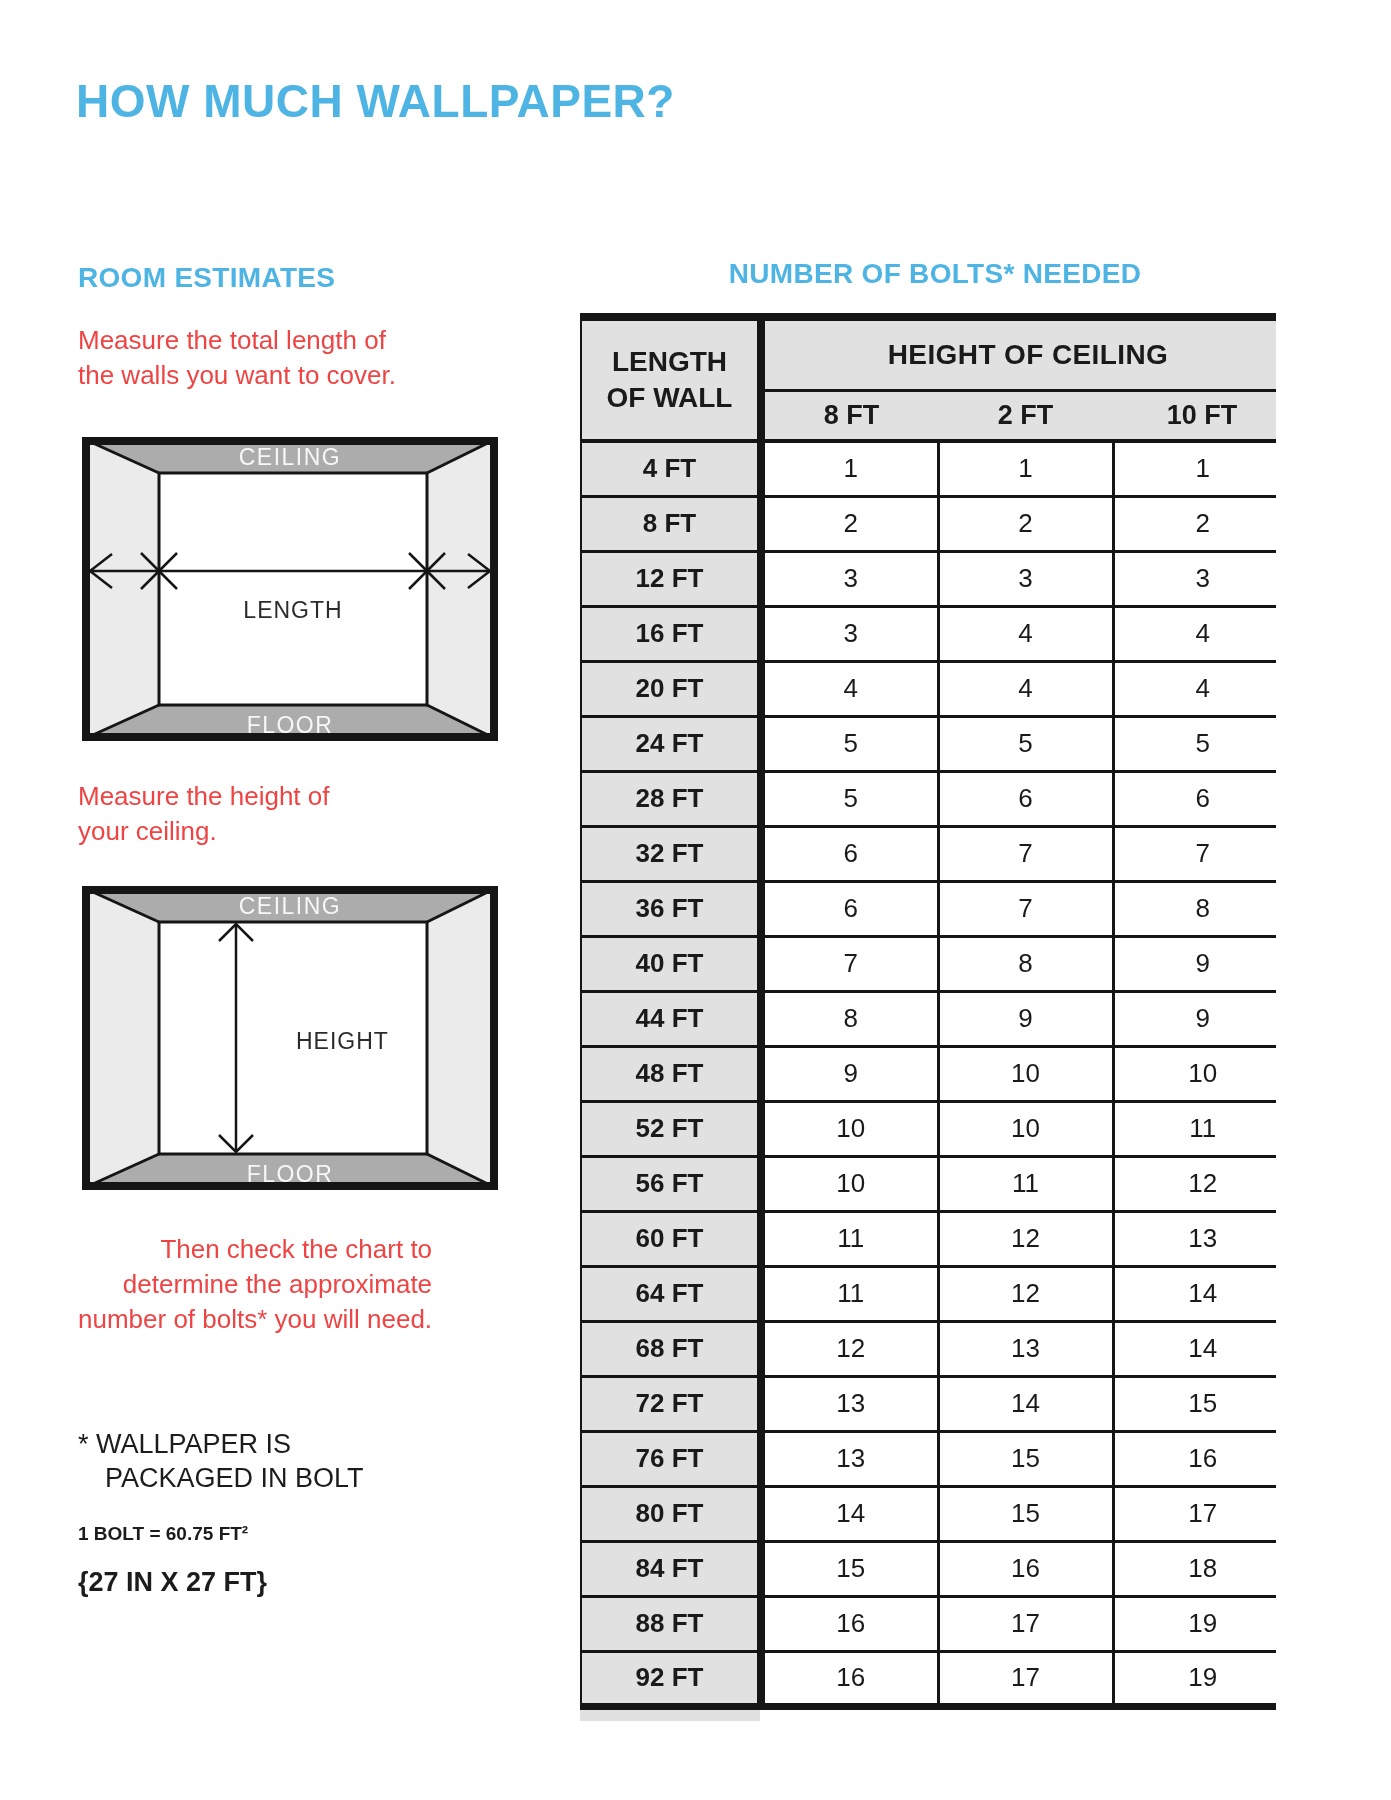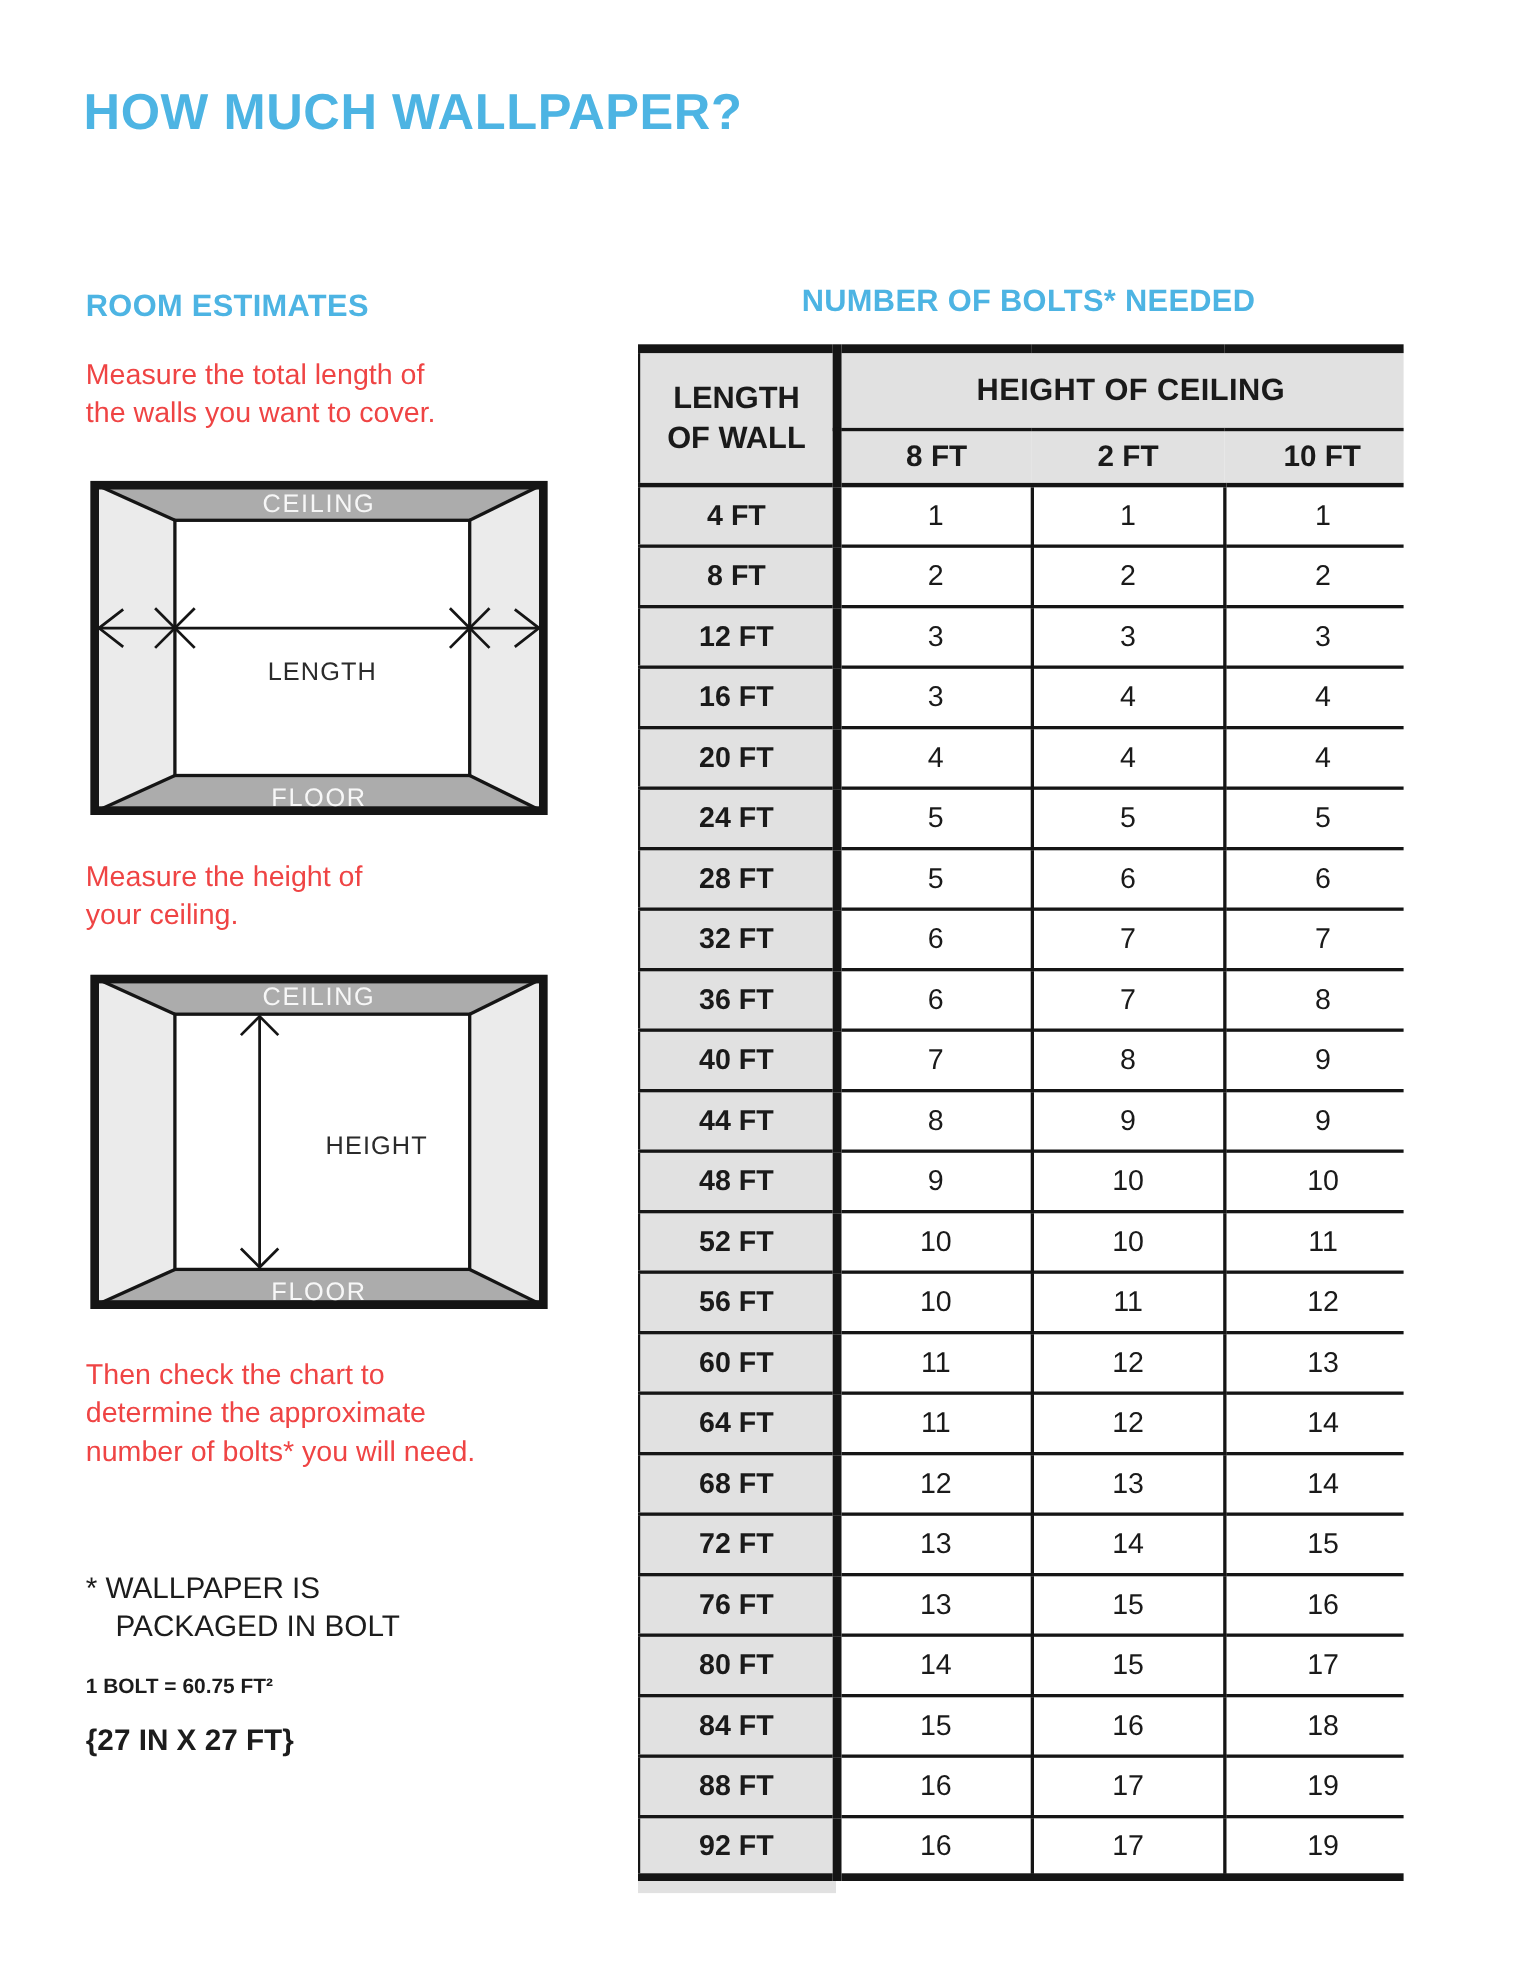--- a/index.html
+++ b/index.html
@@ -14,21 +14,21 @@
   .page{position:relative;width:1276px;height:1800px;background:#ffffff;overflow:hidden;}
 
   .page-title{position:absolute;left:76px;top:74px;font-size:46px;font-weight:bold;color:var(--accent);letter-spacing:.5px;}
 
   .sub-heading{font-size:28px;font-weight:bold;color:var(--accent);letter-spacing:.3px;}
   .room-estimates{position:absolute;left:78px;top:262px;}
 
   .para{position:absolute;left:78px;font-size:26px;line-height:35px;color:#ef4444;white-space:pre-line;}
   .step1{top:323px;}
   .step2{top:779px;}
-  .step3{top:1232px;}
+  .step3{top:1232px;text-align:right;}
 
   .diagram{position:absolute;left:82px;width:416px;height:304px;}
   .diagram-1{top:437px;}
   .diagram-2{top:886px;}
 
   .footnote{position:absolute;left:78px;top:1427px;font-size:27px;font-weight:normal;line-height:34px;}
   .footnote .indent{display:block;margin-left:27px;}
   .bolt-size{position:absolute;left:78px;top:1523px;font-size:19px;font-weight:bold;}
   .bolt-dim{position:absolute;left:78px;top:1557px;font-size:27px;font-weight:bold;margin-top:10px;}
 

